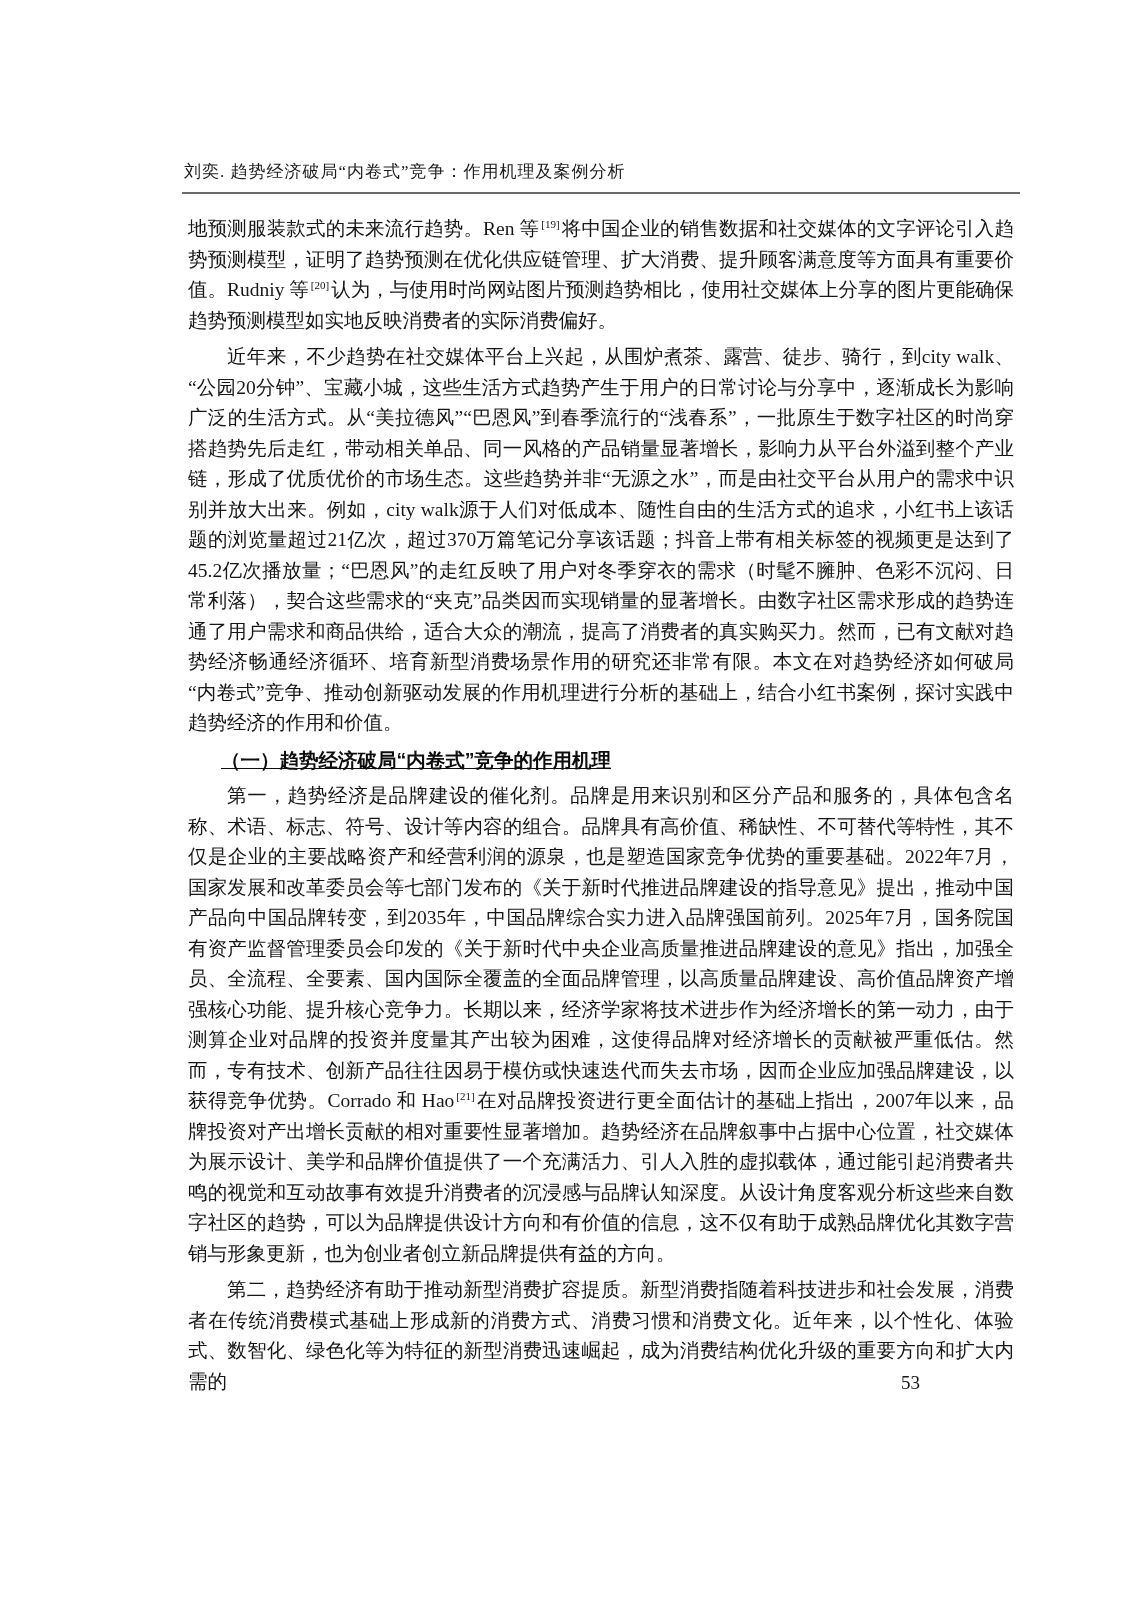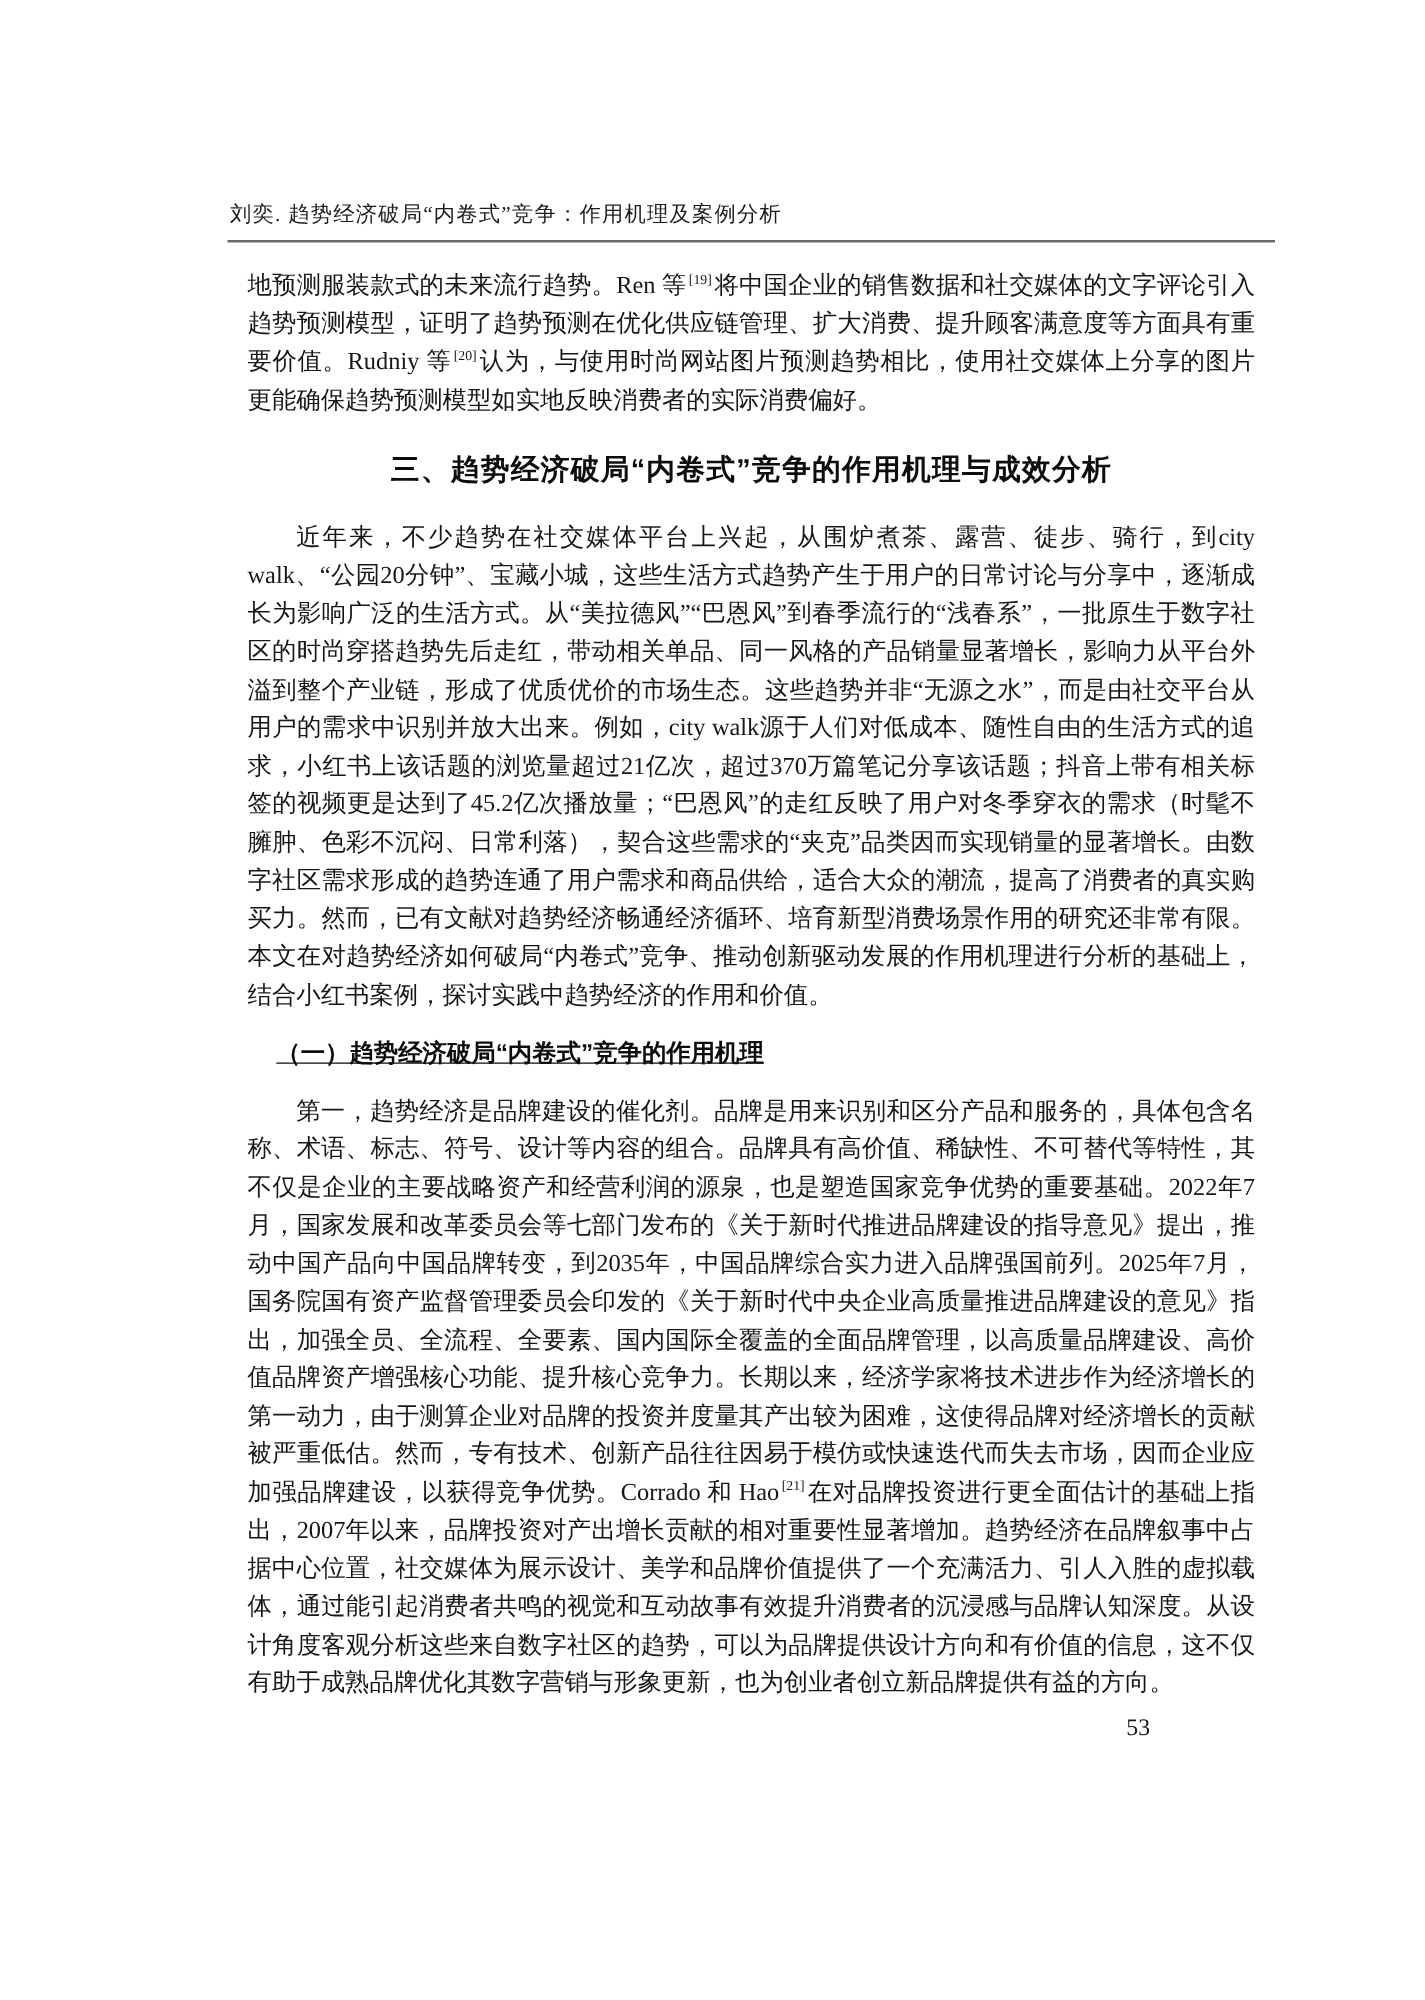--- a/index.html
+++ b/index.html
@@ -32,21 +32,21 @@
     height: 0;
   }
   .article {
     font-family: "Liberation Serif", "DejaVu Serif", serif;
     font-size: 19.5px;
     line-height: 30.5px;
     text-align: justify;
     color: #161616;
   }
   p {
-    margin: 16px;
+    margin: 6px;
   }
   .p-first {
     margin-top: 20px;
     text-indent: 0;
   }
   .p-indent {
     text-indent: 2em;
   }
   sup.refmark {
     font-size: 11px;
@@ -90,26 +90,26 @@
 
 <div class="page">
 
   <div class="running-header">刘奕. 趋势经济破局“内卷式”竞争：作用机理及案例分析</div>
   <hr class="header-rule">
 
   <div class="article">
 
     <p class="p-first"><span>地预测服装款式的未来流行趋势。Ren 等</span><sup class="refmark">[19]</sup><span>将中国企业的销售数据和社交媒体的文字评论引入趋势预测模型，证明了趋势预测在优化供应链管理、扩大消费、提升顾客满意度等方面具有重要价值。Rudniy 等</span><sup class="refmark">[20]</sup><span>认为，与使用时尚网站图片预测趋势相比，使用社交媒体上分享的图片更能确保趋势预测模型如实地反映消费者的实际消费偏好。</span></p>
 
-    <h1 class="section-heading">三、趋势经济破局“内卷式”竞争的作用机理与成效分析</h1>
 
     <p class="p-indent">近年来，不少趋势在社交媒体平台上兴起，从围炉煮茶、露营、徒步、骑行，到city walk、“公园20分钟”、宝藏小城，这些生活方式趋势产生于用户的日常讨论与分享中，逐渐成长为影响广泛的生活方式。从“美拉德风”“巴恩风”到春季流行的“浅春系”，一批原生于数字社区的时尚穿搭趋势先后走红，带动相关单品、同一风格的产品销量显著增长，影响力从平台外溢到整个产业链，形成了优质优价的市场生态。这些趋势并非“无源之水”，而是由社交平台从用户的需求中识别并放大出来。例如，city walk源于人们对低成本、随性自由的生活方式的追求，小红书上该话题的浏览量超过21亿次，超过370万篇笔记分享该话题；抖音上带有相关标签的视频更是达到了45.2亿次播放量；“巴恩风”的走红反映了用户对冬季穿衣的需求（时髦不臃肿、色彩不沉闷、日常利落），契合这些需求的“夹克”品类因而实现销量的显著增长。由数字社区需求形成的趋势连通了用户需求和商品供给，适合大众的潮流，提高了消费者的真实购买力。然而，已有文献对趋势经济畅通经济循环、培育新型消费场景作用的研究还非常有限。本文在对趋势经济如何破局“内卷式”竞争、推动创新驱动发展的作用机理进行分析的基础上，结合小红书案例，探讨实践中趋势经济的作用和价值。</p>
 
     <h2 class="subsection-heading">（一）趋势经济破局“内卷式”竞争的作用机理</h2>
 
     <p class="p-indent"><span>第一，趋势经济是品牌建设的催化剂。品牌是用来识别和区分产品和服务的，具体包含名称、术语、标志、符号、设计等内容的组合。品牌具有高价值、稀缺性、不可替代等特性，其不仅是企业的主要战略资产和经营利润的源泉，也是塑造国家竞争优势的重要基础。2022年7月，国家发展和改革委员会等七部门发布的《关于新时代推进品牌建设的指导意见》提出，推动中国产品向中国品牌转变，到2035年，中国品牌综合实力进入品牌强国前列。2025年7月，国务院国有资产监督管理委员会印发的《关于新时代中央企业高质量推进品牌建设的意见》指出，加强全员、全流程、全要素、国内国际全覆盖的全面品牌管理，以高质量品牌建设、高价值品牌资产增强核心功能、提升核心竞争力。长期以来，经济学家将技术进步作为经济增长的第一动力，由于测算企业对品牌的投资并度量其产出较为困难，这使得品牌对经济增长的贡献被严重低估。然而，专有技术、创新产品往往因易于模仿或快速迭代而失去市场，因而企业应加强品牌建设，以获得竞争优势。Corrado 和 Hao</span><sup class="refmark">[21]</sup><span>在对品牌投资进行更全面估计的基础上指出，2007年以来，品牌投资对产出增长贡献的相对重要性显著增加。趋势经济在品牌叙事中占据中心位置，社交媒体为展示设计、美学和品牌价值提供了一个充满活力、引人入胜的虚拟载体，通过能引起消费者共鸣的视觉和互动故事有效提升消费者的沉浸感与品牌认知深度。从设计角度客观分析这些来自数字社区的趋势，可以为品牌提供设计方向和有价值的信息，这不仅有助于成熟品牌优化其数字营销与形象更新，也为创业者创立新品牌提供有益的方向。</span></p>
 
+    <p class="p-indent">第二，趋势经济有助于推动新型消费扩容提质。新型消费指随着科技进步和社会发展，消费者在传统消费模式基础上形成新的消费方式、消费习惯和消费文化。近年来，以个性化、体验式、数智化、绿色化等为特征的新型消费迅速崛起，成为消费结构优化升级的重要方向和扩大内需的</p>
 
   </div>
 
   <div class="page-number">53</div>
 
 </div>
 
 </body></html>

